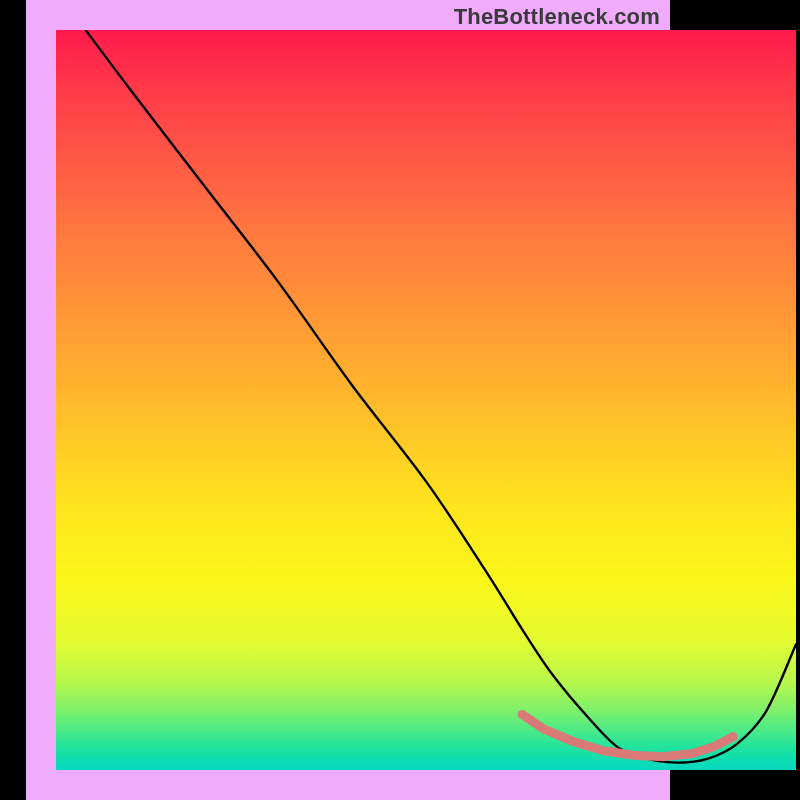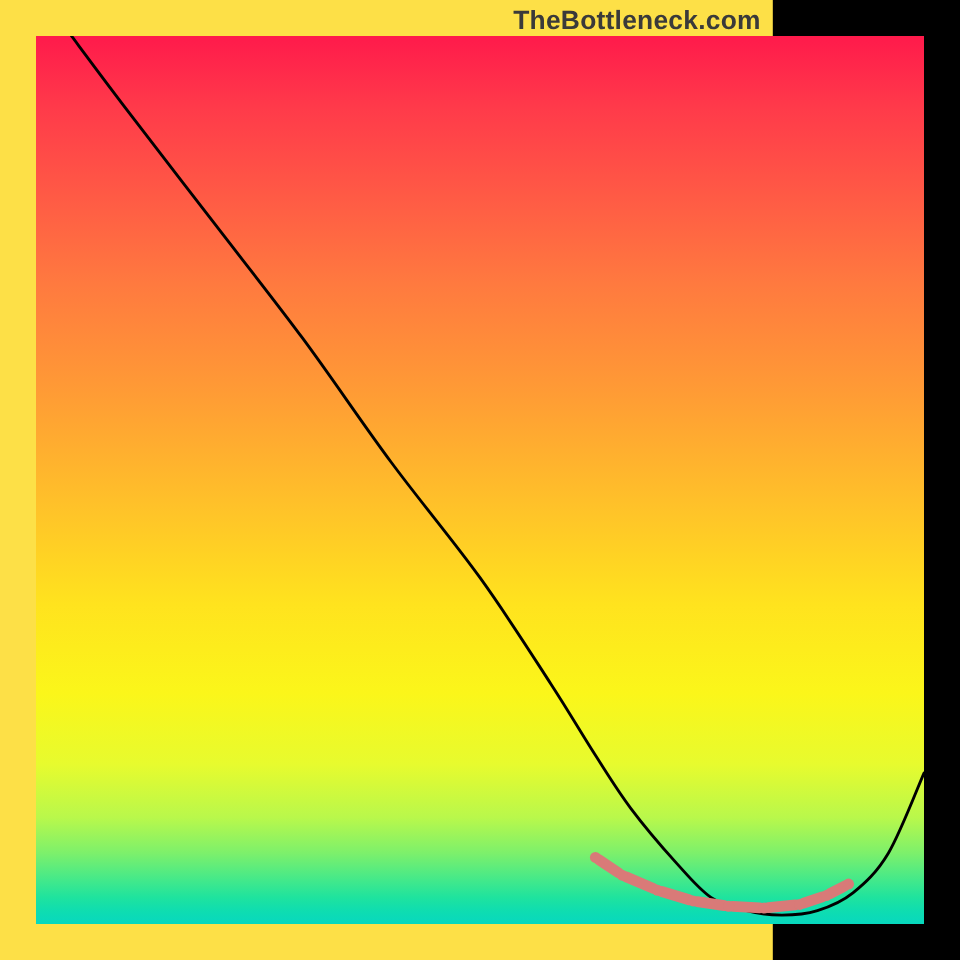--- a/index.html
+++ b/index.html
@@ -8,21 +8,22 @@
     width: 800px;
     height: 800px;
     background: #000;
     overflow: hidden;
     font-family: Arial, Helvetica, sans-serif;
   }
   .frame {
     position: relative;
     width: 644px;
     height: 800px;
-    background: #fde047;
+    background: #f0abfc;
+    margin-left: 26px;
   }
   .watermark {
     position: absolute;
     top: 4px;
     right: 10px;
     color: #3a3a3a;
     font-size: 22px;
     font-weight: 600;
     letter-spacing: 0.2px;
     z-index: 5;

